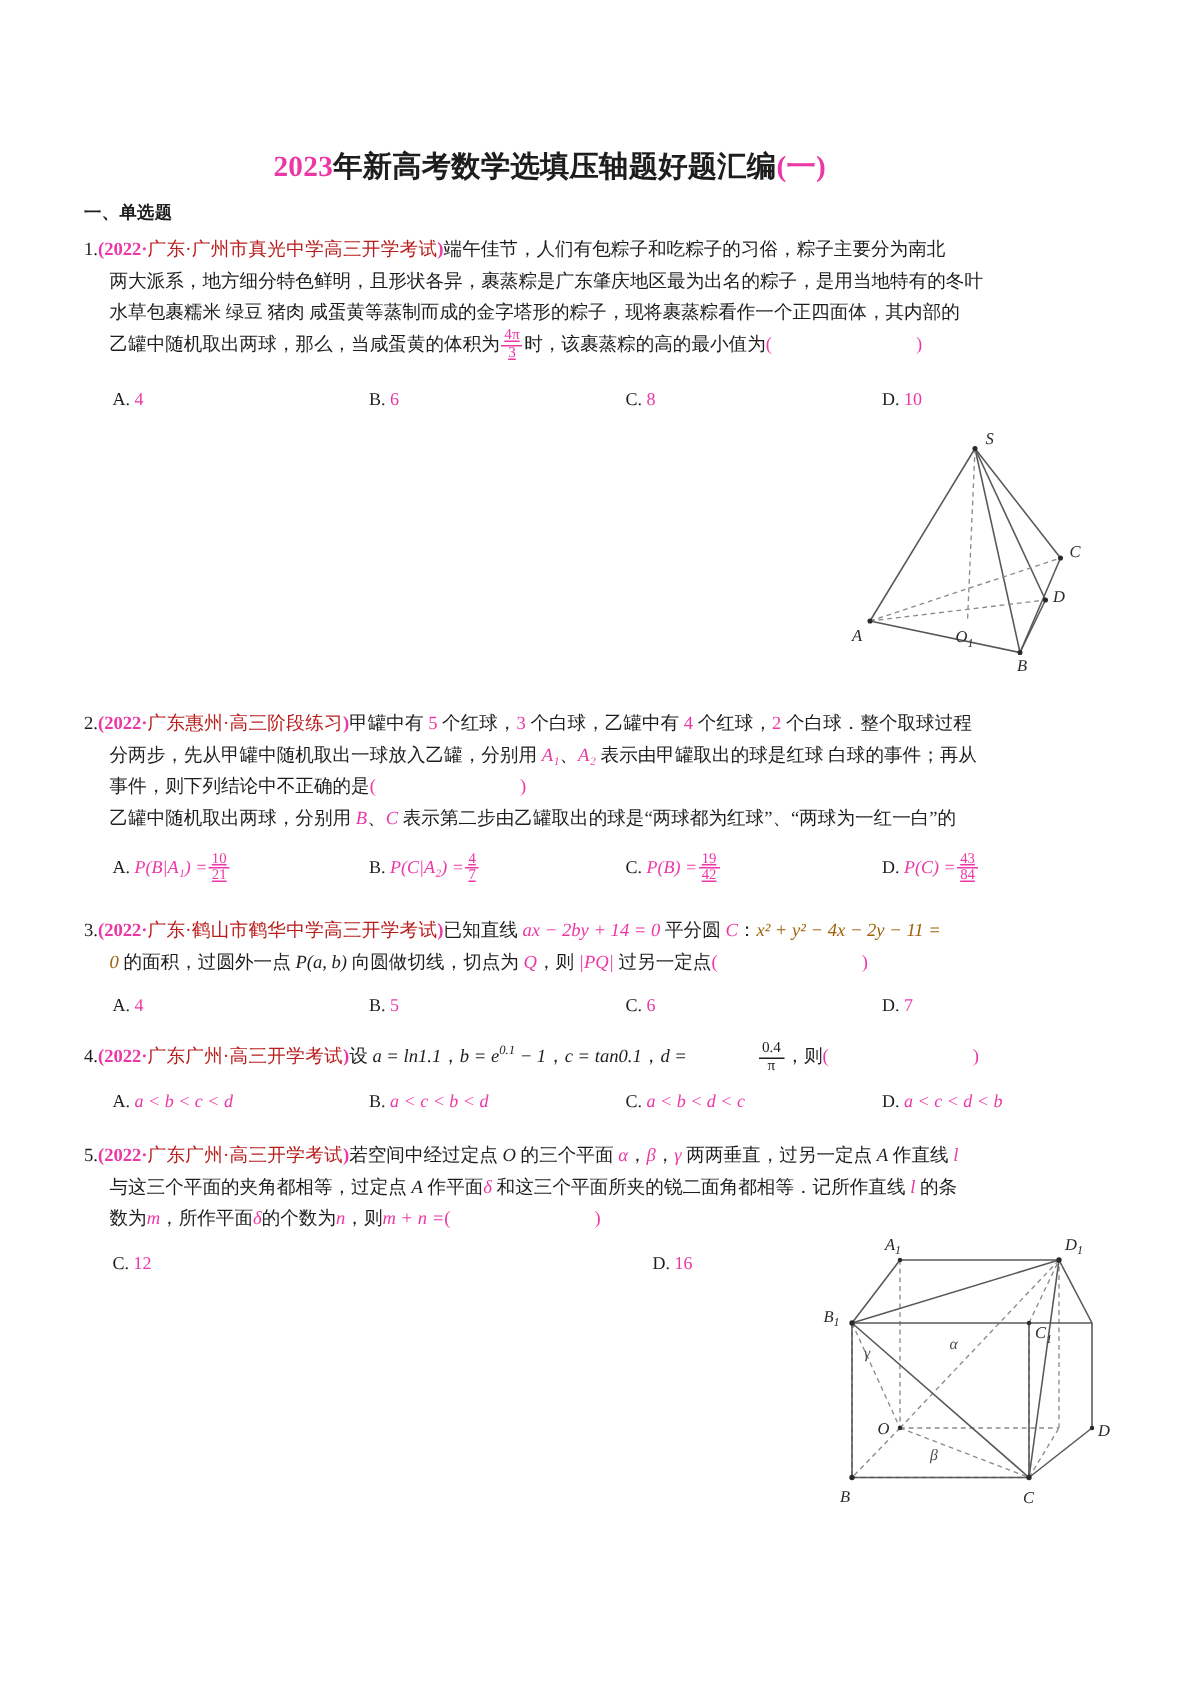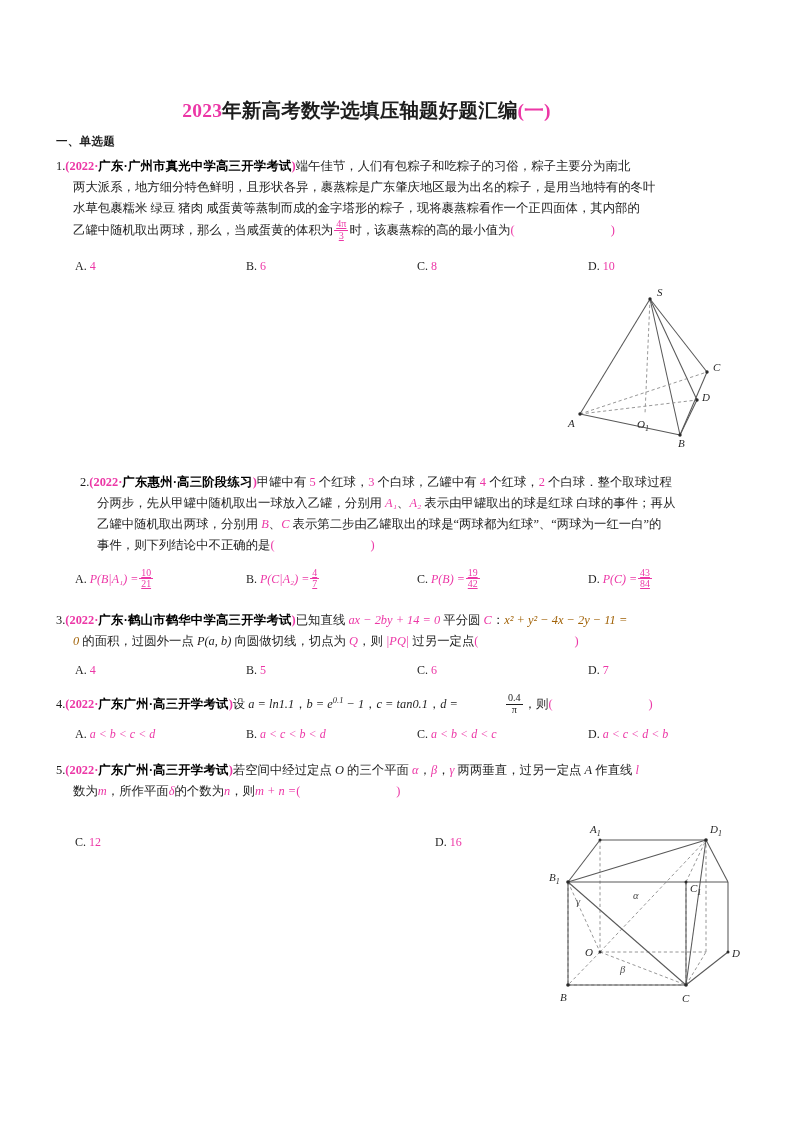--- a/index.html
+++ b/index.html
@@ -63,21 +63,21 @@
   }
   .q-first {
     text-indent: 0;
   }
   .q-ind {
     padding-left: 17px;
   }
   .qnum { color: #1d1d1d; }
   .src-paren { color: #ec37a6; font-weight: bold; }
   .src-year  { color: #ec37a6; font-weight: bold; }
-  .src-name  { color: #000000; font-weight: bold; letter-spacing: .2px;}
+  .src-name  { color: #b91c1c; font-weight: normal; letter-spacing: .2px;}
   .var { font-style: italic; }
   .blank-paren { color: #ec37a6; }
   .gap { display: inline-block; width: 96px; }
 
   
   .options {
     position: absolute;
     left: 56px;
     width: 686px;
     font-size: 12px;
@@ -188,33 +188,33 @@
 
       <text class="fig-label" x="92" y="13">S</text>
       <text class="fig-label" x="3" y="144">A</text>
       <text class="fig-label" x="113" y="164">B</text>
       <text class="fig-label" x="148" y="88">C</text>
       <text class="fig-label" x="137" y="118">D</text>
       <text class="fig-label" x="72" y="145">O<tspan class="fig-label-small" dy="3">1</tspan></text>
     </svg>
   </div>
 
-  <div class="problem" style="top:472px;margin-left:24px;">
+  <div class="problem" style="top:472px;">
     <span class="q-line q-first">
       <span class="qnum">2.</span><span class="src-paren">(</span><span class="src-year">2022</span><span class="src-year">·</span><span class="src-name">广东惠州</span><span class="src-name">·</span><span class="src-name">高三阶段练习</span><span class="src-paren">)</span><span class="k">甲罐中有 </span><span class="m">5</span><span class="k"> 个红球，</span><span class="m">3</span><span class="k"> 个白球，乙罐中有 </span><span class="m">4</span><span class="k"> 个红球，</span><span class="m">2</span><span class="k"> 个白球．整个取球过程</span>
     </span>
     <span class="q-line q-ind">
       <span>分两步，先从甲罐中随机取出一球放入乙罐，分别用 </span><span class="m var">A₁</span><span>、</span><span class="m var">A₂</span><span> 表示由甲罐取出的球是红球 白球的事件；再从</span>
     </span>
     <span class="q-line q-ind">
+      <span>事件，则下列结论中不正确的是</span><span class="blank-paren">(</span><span class="gap"></span><span class="blank-paren">)</span>
+    </span>
+    <span class="q-line q-ind">
       <span>乙罐中随机取出两球，分别用 </span><span class="m var">B</span><span>、</span><span class="m var">C</span><span> 表示第二步由乙罐取出的球是“两球都为红球”、“两球为一红一白”的</span>
     </span>
-    <span class="q-line q-ind">
-      <span>事件，则下列结论中不正确的是</span><span class="blank-paren">(</span><span class="gap"></span><span class="blank-paren">)</span>
-    </span>
   </div>
 
   <div class="options" style="top:568px;">
     <span class="opt-row">
       <span class="opt opt-w4 opt-lead"><span class="opt-label">A.</span> <span class="opt-val var">P(B|A₁) =</span><span class="frac frac-m"><span class="num">10</span><span class="den">21</span></span></span><span class="opt opt-w4"><span class="opt-label">B.</span> <span class="opt-val var">P(C|A₂) =</span><span class="frac frac-m"><span class="num">4</span><span class="den">7</span></span></span><span class="opt opt-w4"><span class="opt-label">C.</span> <span class="opt-val var">P(B) =</span><span class="frac frac-m"><span class="num">19</span><span class="den">42</span></span></span><span class="opt opt-w4"><span class="opt-label">D.</span> <span class="opt-val var">P(C) =</span><span class="frac frac-m"><span class="num">43</span><span class="den">84</span></span></span>
     </span>
   </div>
 
   <div class="problem" style="top:610px;">
     <span class="q-line q-first">
@@ -239,20 +239,23 @@
 
   <div class="options" style="top:724px;">
     <span class="opt-row">
       <span class="opt opt-w4 opt-lead"><span class="opt-label">A.</span> <span class="opt-val var">a &lt; b &lt; c &lt; d</span></span><span class="opt opt-w4"><span class="opt-label">B.</span> <span class="opt-val var">a &lt; c &lt; b &lt; d</span></span><span class="opt opt-w4"><span class="opt-label">C.</span> <span class="opt-val var">a &lt; b &lt; d &lt; c</span></span><span class="opt opt-w4"><span class="opt-label">D.</span> <span class="opt-val var">a &lt; c &lt; d &lt; b</span></span>
     </span>
   </div>
 
   <div class="problem" style="top:760px;">
     <span class="q-line q-first">
       <span class="qnum">5.</span><span class="src-paren">(</span><span class="src-year">2022</span><span class="src-year">·</span><span class="src-name">广东广州</span><span class="src-name">·</span><span class="src-name">高三开学考试</span><span class="src-paren">)</span><span>若空间中经过定点 </span><span class="var">O</span><span> 的三个平面 </span><span class="m var">α</span><span>，</span><span class="m var">β</span><span>，</span><span class="m var">γ</span><span> 两两垂直，过另一定点 </span><span class="var">A</span><span> 作直线 </span><span class="m var">l</span>
+    </span>
+    <span class="q-line q-ind">
+      <span>与这三个平面的夹角都相等，过定点 </span><span class="var">A</span><span> 作平面</span><span class="m var">δ</span><span> 和这三个平面所夹的锐二面角都相等．记所作直线 </span><span class="m var">l</span><span> 的条</span>
     </span>
     <span class="q-line q-ind">
       <span>数为</span><span class="m var">m</span><span>，所作平面</span><span class="m var">δ</span><span>的个数为</span><span class="m var">n</span><span>，则</span><span class="m var">m + n =</span><span class="blank-paren">(</span><span class="gap"></span><span class="blank-paren">)</span>
     </span>
   </div>
 
   <div class="options" style="top:832px;">
     <span class="opt-row">
       <span class="opt opt-w2 opt-lead"><span class="opt-label">C.</span> <span class="opt-val">12</span></span><span class="opt opt-w2"><span class="opt-label">D.</span> <span class="opt-val">16</span></span>
     </span>

